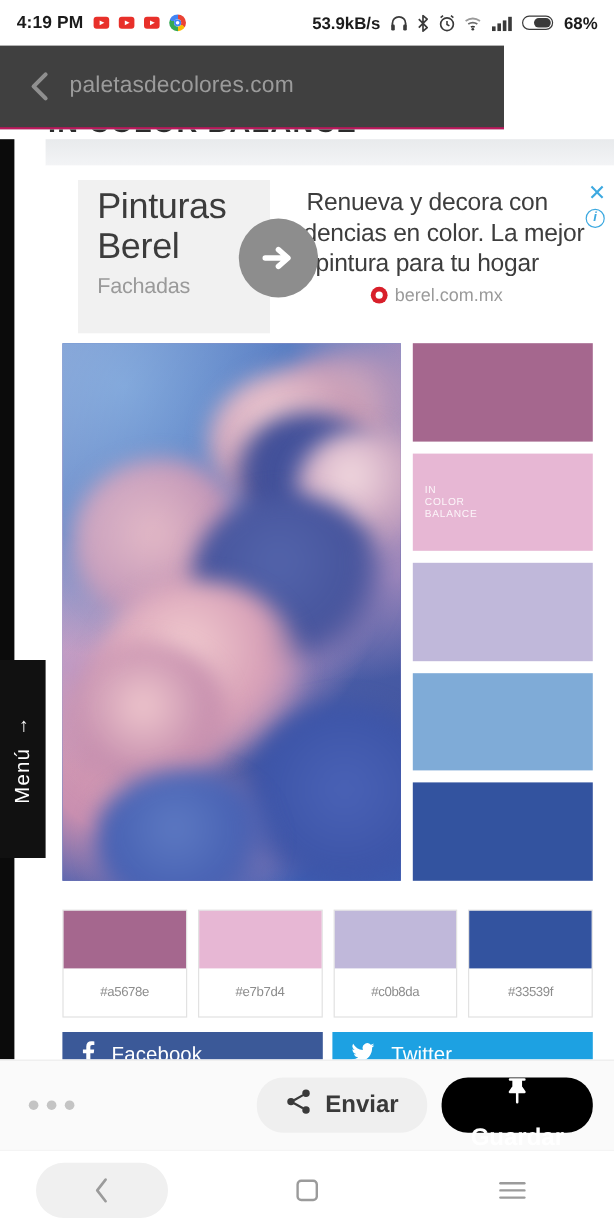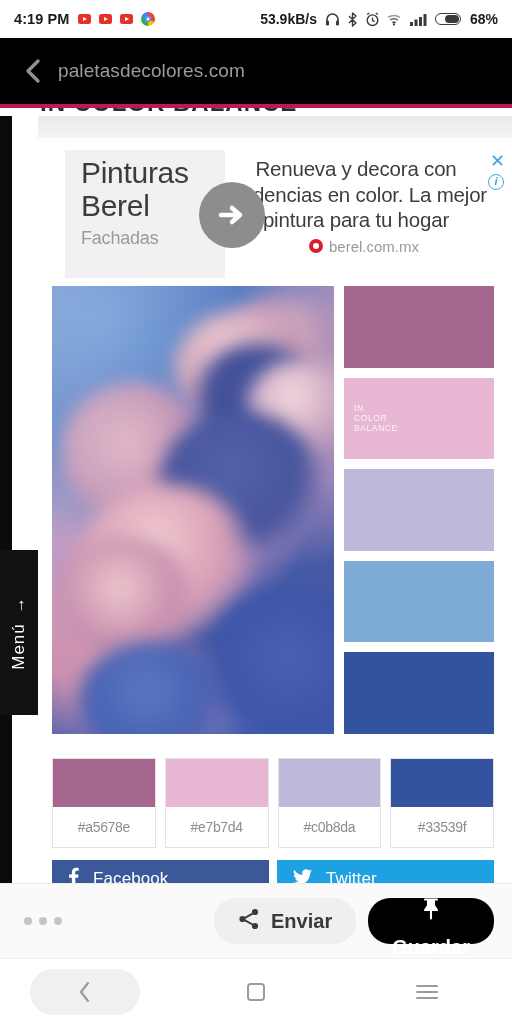--- a/index.html
+++ b/index.html
@@ -45,23 +45,23 @@
     width:26px;height:12px;border:1.6px solid #3a3a3a;border-radius:6px;
     position:relative; display:inline-block;
   }
   .batt::after{
     content:""; position:absolute; top:1px; right:1px; bottom:1px;
     width:60%; background:#3a3a3a; border-radius:5px;
   }
 
   
   .urlbar{
-    position:absolute; top:38px; left:0; width:512px; height:70px;
-    background:#000000; display:flex; align-items:center; padding:0 16px;
-    border-bottom:4px solid #be185d;
+    position:absolute; top:38px; left:0; width:420px; height:70px;
+    background:#404040; display:flex; align-items:center; padding:0 16px;
+    border-bottom:2px solid #be185d;
   }
   .back-chev{
     width:34px;height:34px; display:flex;align-items:center;justify-content:center;
     margin-right:8px;
   }
   .back-chev svg{ display:block; }
   .url-text{ font-size:19px; color:#9b9b9b; letter-spacing:.1px; }
 
   
   .page{
@@ -194,21 +194,21 @@
 
   
   .chips{
     position:absolute; left:14px; top:620px; width:442px; height:90px;
     display:flex; gap:9px;
   }
   .chip{ flex:1; display:flex; flex-direction:column; border:1px solid #e2e2e2; background:#fff; }
   .chip .color{ height:48px; }
   .chip .hex{
     flex:1; display:flex; align-items:center; justify-content:center;
-    font-size:14px; color:#8d8d8d; letter-spacing:-.3px;
+    font-size:11px; color:#8d8d8d; letter-spacing:-.3px;
   }
 
   
   .social{
     position:absolute; left:14px; top:722px; width:442px; height:38px;
     display:flex; gap:8px;
   }
   .sbtn{
     flex:1; display:flex; align-items:center; gap:14px; padding-left:16px;
     color:#fff; font-size:17px; letter-spacing:.1px;

